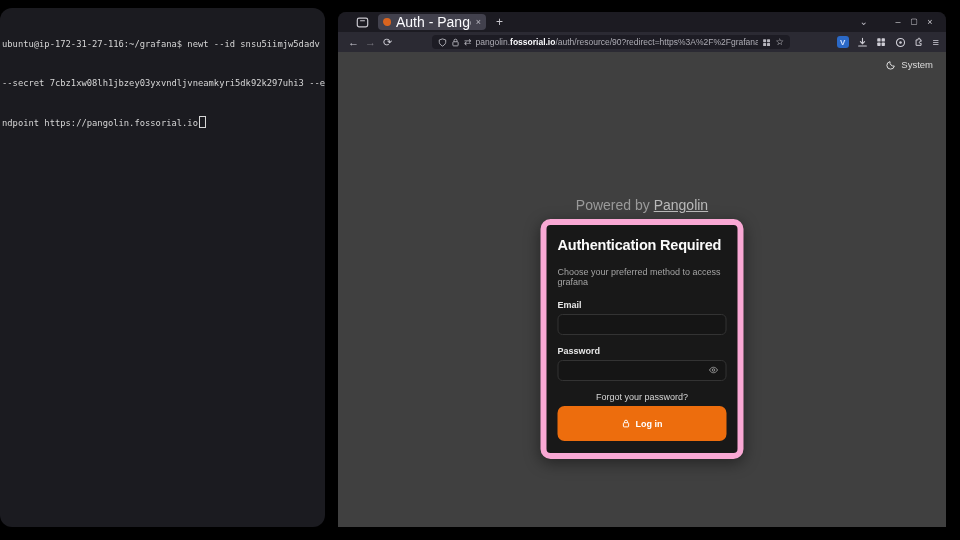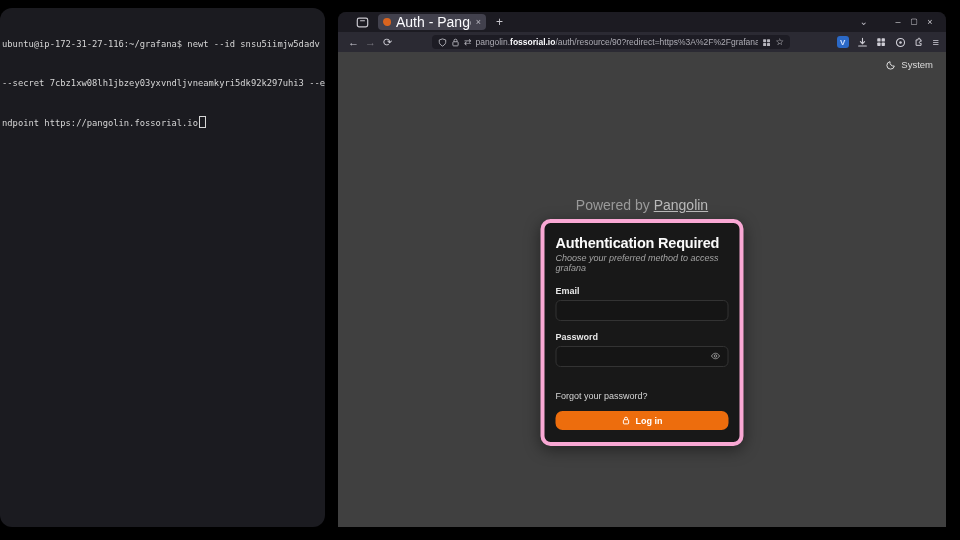--- a/index.html
+++ b/index.html
@@ -51,40 +51,40 @@
   
   .content{position:relative;height:475px;background:#404040;}
   .theme-toggle{position:absolute;top:7px;right:13px;display:flex;align-items:center;gap:5px;
     color:#dcdcdc;font-size:9.5px;}
   .theme-toggle .uicon{color:#dcdcdc;width:10px;height:10px;}
 
   .auth-wrap{position:absolute;top:145px;left:50%;transform:translateX(-50%);width:203px;}
   .powered{font-size:14px;color:#9a9a9a;text-align:center;}
   .powered a{color:#b9b9b9;text-decoration:underline;}
 
-  .card{margin-top:6px;background:#181818;border:4px solid #f9a8d4;border-radius:10px;
+  .card{margin-top:6px;background:#181818;border:6px solid #f9a8d4;border-radius:10px;
     padding:12px 11px 12px 11px;box-sizing:border-box;box-shadow:0 4px 16px rgba(0,0,0,.45);}
   .card-title{font-size:14.5px;font-weight:bold;color:#fafafa;letter-spacing:-.2px;}
-  .card-sub{margin-top:2px;font-size:9px;color:#a3a3a3;font-style:italic;}
+  .card-sub{margin-top:14px;font-size:9px;color:#a3a3a3;}
 
   .seg{margin-top:12px;display:flex;background:#212121;border:1px solid #2e2e2e;
     border-radius:7px;padding:2px;}
   .seg-item{flex:1;height:16px;display:flex;align-items:center;justify-content:center;gap:4px;
     font-size:9px;color:#9c9c9c;border-radius:5px;border:1px solid transparent;}
   .seg-item.active{background:#0d0d0d;border-color:#3a3a3a;color:#fff;}
   .seg-item .uicon{width:8px;height:8px;color:currentColor;}
 
   .fld-label{margin-top:13px;font-size:9px;font-weight:bold;color:#e6e6e6;}
   .fld-label.pw{margin-top:11px;}
   .input{margin-top:4px;height:19px;border:1px solid #333;border-radius:5px;background:#151515;
     position:relative;}
   .eye{position:absolute;right:7px;top:4px;width:10px;height:10px;color:#9c9c9c;}
 
-  .forgot{margin-top:24px;text-align:left;font-size:9px;color:#d6d6d6;}
-  .login-btn{margin-top:10px;height:19px;border-radius:7px;display:flex;align-items:center;
+  .forgot{margin-top:11px;text-align:center;font-size:9px;color:#d6d6d6;}
+  .login-btn{margin-top:4px;height:35px;border-radius:7px;display:flex;align-items:center;
     justify-content:center;gap:5px;color:#fff;font-size:9px;font-weight:bold;}
   .login-btn .uicon{width:9px;height:9px;color:#fff;}
   svg{display:block;}
 </style>
 </head>
 <body>
 
 <div class="stage">
 
   <div class="terminal">

